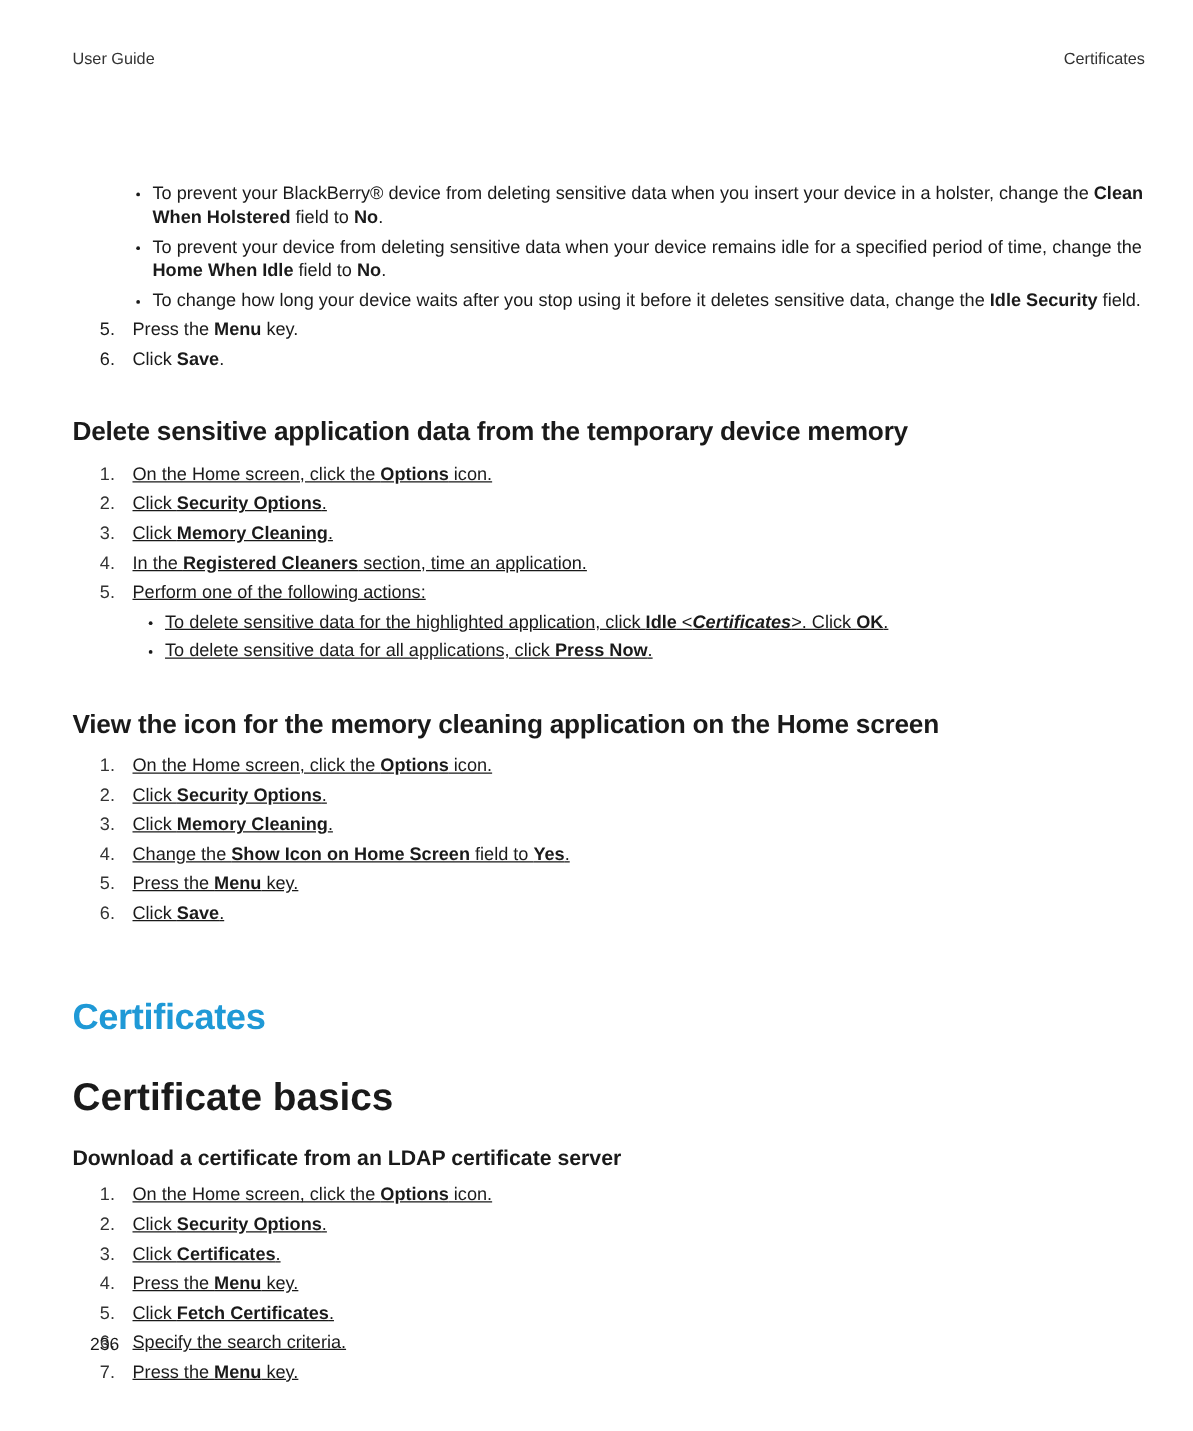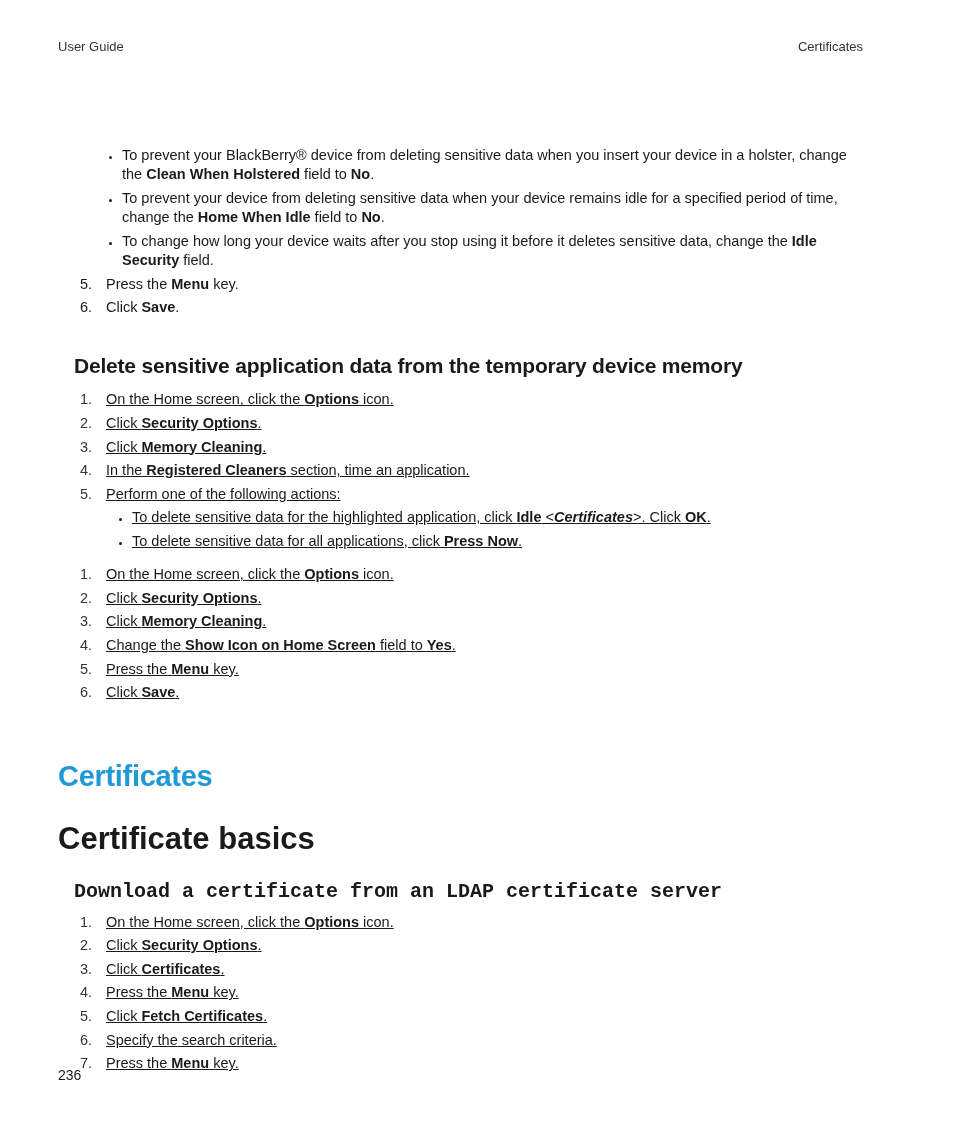--- a/index.html
+++ b/index.html
@@ -5,21 +5,21 @@
   body {
     font-family: "Segoe UI", "Myriad Pro", "Helvetica Neue", Arial, sans-serif;
     font-size: 14.5px;
     color: #1a1a1a;
     margin: 0;
     background: #fff;
     width: 954px;
     line-height: 1.35;
   }
   .page {
-    padding: 38px 91px 40px 58px;
+    padding: 38px 38px 40px 58px;
     box-sizing: border-box;
     height: 1145px;
     position: relative;
   }
   .header {
     display: flex;
     justify-content: space-between;
     font-size: 13px;
     color: #333;
     margin-bottom: 90px;
@@ -66,48 +66,47 @@
     padding-left: 38px;
     margin: 0 0 14px 0;
   }
   ol.continue > li {
     padding-left: 10px;
     margin-bottom: 4px;
   }
   h2.section {
     font-size: 21px;
     font-weight: bold;
-    margin: 34px 0 10px 16px;
+    margin: 34px 0 10px 0;
     letter-spacing: -0.2px;
   }
   h1.chapter {
     font-family: "Segoe UI", "Myriad Pro", sans-serif;
     font-size: 29px;
     font-weight: bold;
     color: #1f99d6;
     margin: 54px 0 18px 0;
     letter-spacing: -0.3px;
   }
   h2.subchapter {
     font-size: 31px;
     font-weight: bold;
     margin: 22px 0 18px 0;
   }
   h3.topic {
-    font-size: 20px;
+    font-size: 17px;
     font-weight: bold;
-    margin: 12px 0 8px 16px;
-    font-family: Liberation Mono, monospace;
+    margin: 12px 0 8px 0;
   }
   b { font-weight: bold; }
   i { font-style: italic; }
   .pagenum {
     position: absolute;
     bottom: 60px;
-    left: 58px;
+    left: 72px;
     font-size: 14px;
   }
 </style>
 </head>
 <body>
 
 <div class="page">
 
   <div class="header">
     <span>User Guide</span>
@@ -132,20 +131,21 @@
     <li><span>Click </span><b>Memory Cleaning</b><span>.</span></li>
     <li><span>In the </span><b>Registered Cleaners</b><span> section, time an application.</span></li>
     <li><span>Perform one of the following actions:</span>
       <ul class="sub">
         <li><span>To delete sensitive data for the highlighted application, click </span><b>Idle</b><span> &lt;</span><b><i>Certificates</i></b><span>&gt;. Click </span><b>OK</b><span>.</span></li>
         <li><span>To delete sensitive data for all applications, click </span><b>Press Now</b><span>.</span></li>
       </ul>
     </li>
   </ol>
 
+  <h2 class="section">View the icon for the memory cleaning application on the Home screen</h2>
   <ol class="top">
     <li><span>On the Home screen, click the </span><b>Options</b><span> icon.</span></li>
     <li><span>Click </span><b>Security Options</b><span>.</span></li>
     <li><span>Click </span><b>Memory Cleaning</b><span>.</span></li>
     <li><span>Change the </span><b>Show Icon on Home Screen</b><span> field to </span><b>Yes</b><span>.</span></li>
     <li><span>Press the </span><b>Menu</b><span> key.</span></li>
     <li><span>Click </span><b>Save</b><span>.</span></li>
   </ol>
 
   <h1 class="chapter">Certificates</h1>

